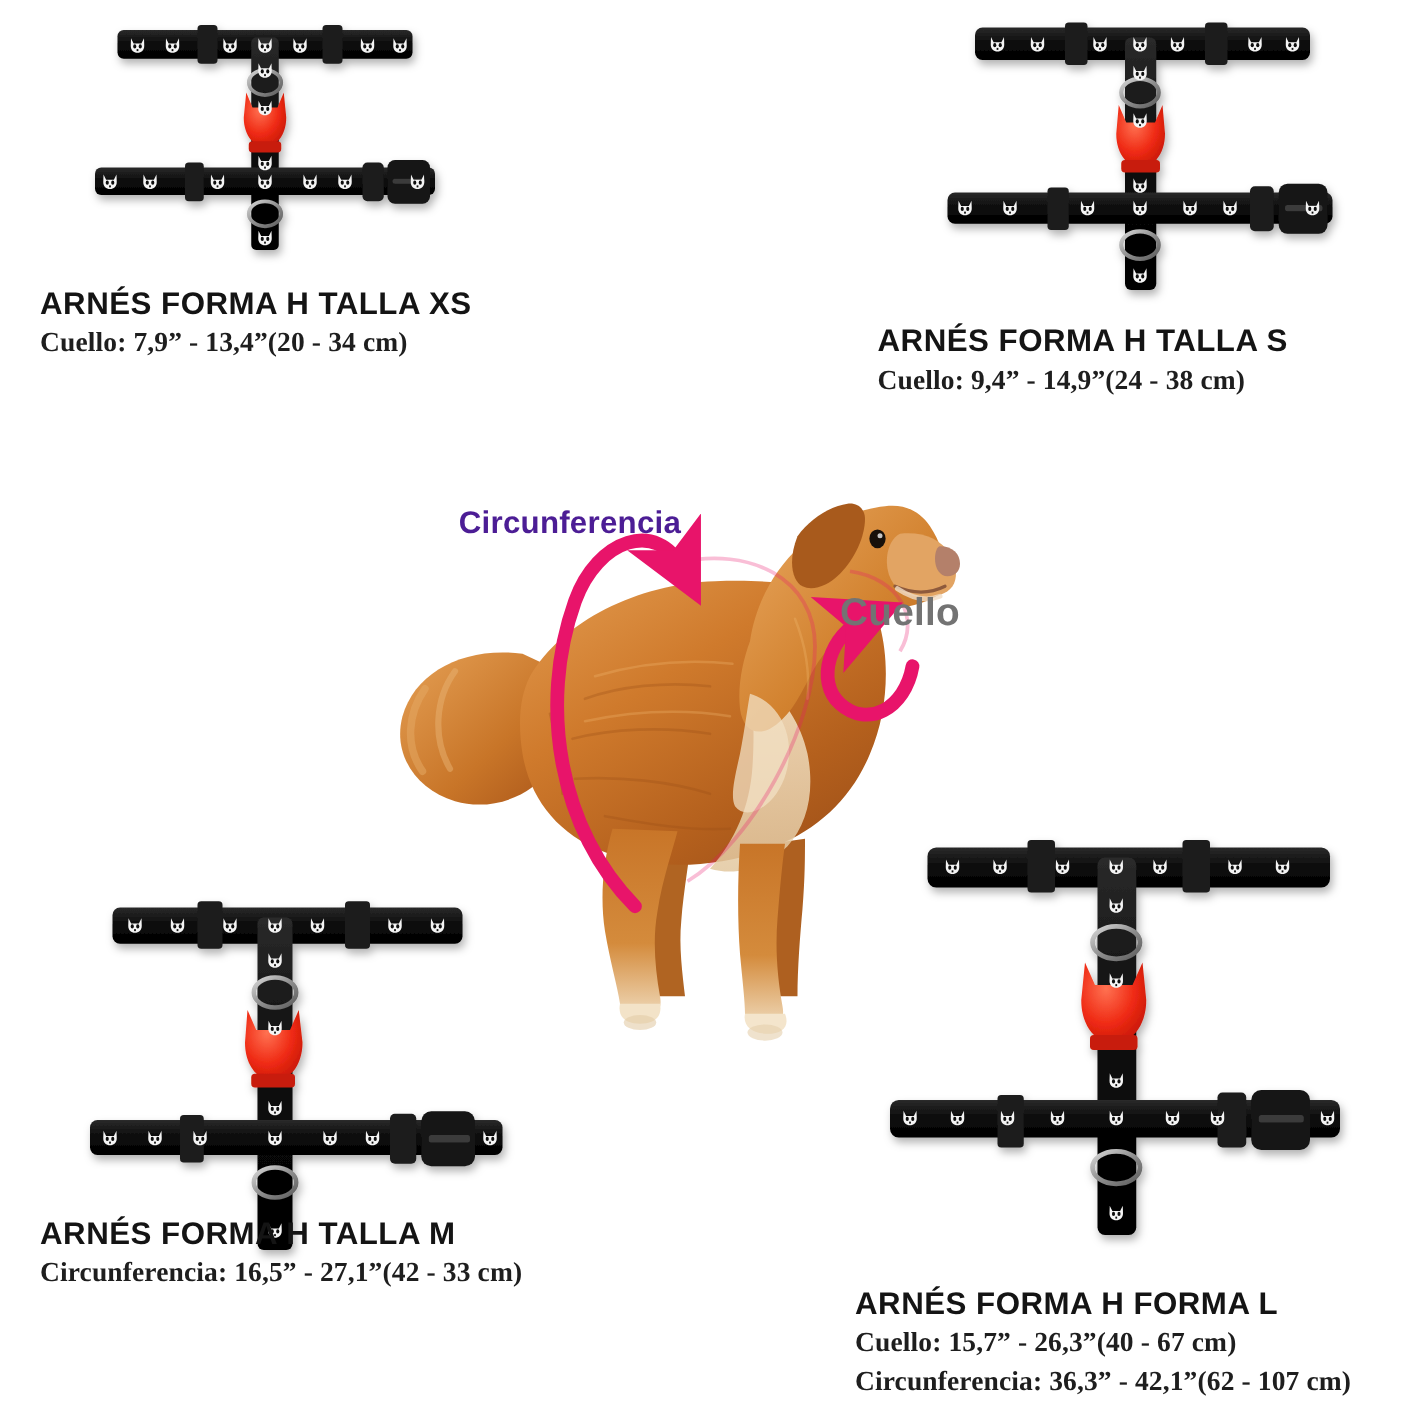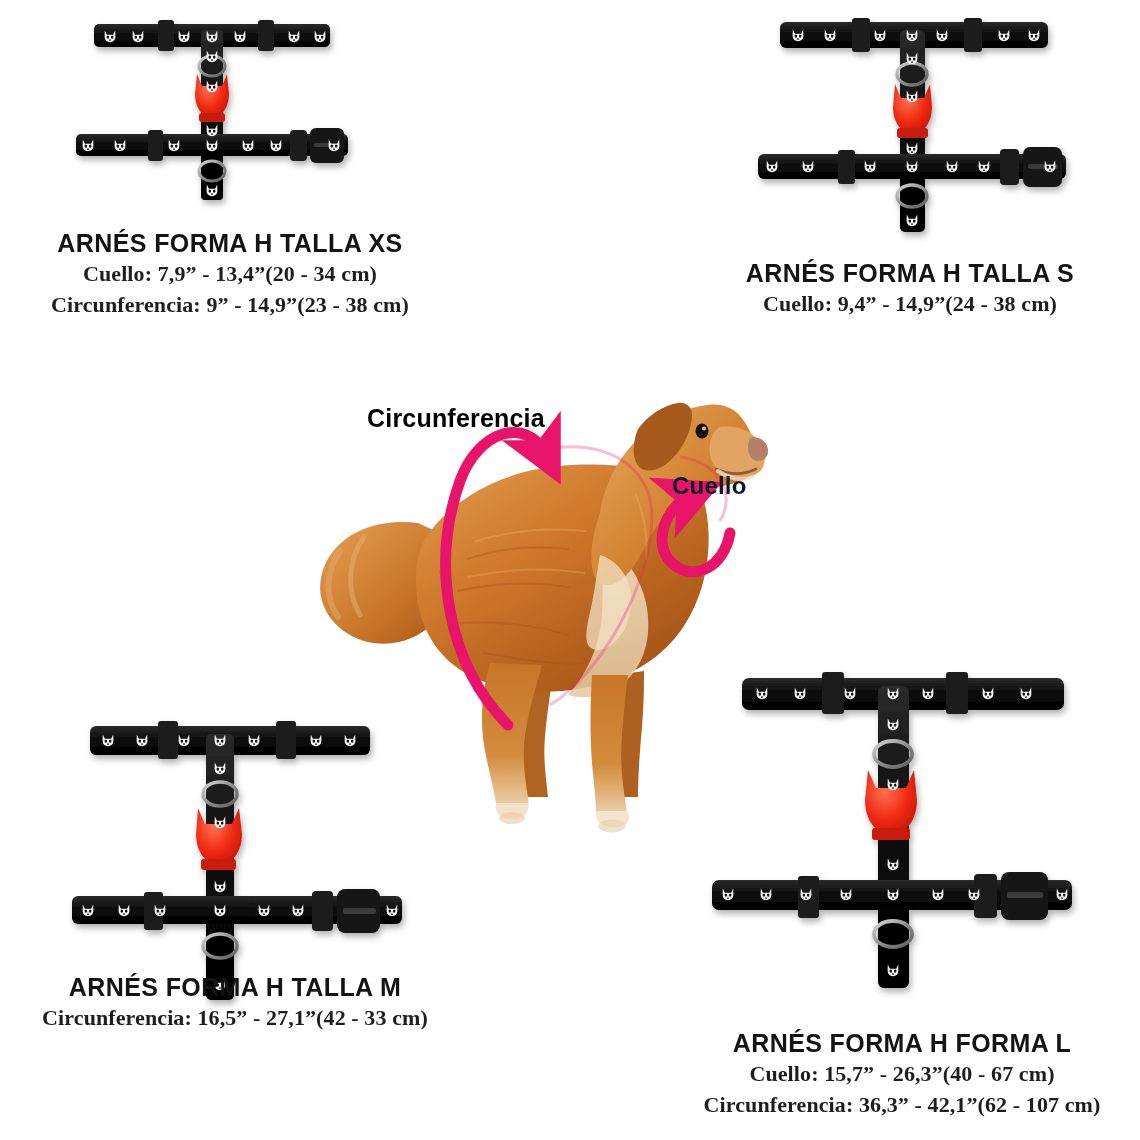--- a/index.html
+++ b/index.html
@@ -5,21 +5,21 @@
   html,body{margin:0;padding:0;background:#ffffff;}
   body{
     width:1140px;height:1140px;
     font-family:"Liberation Sans","DejaVu Sans",sans-serif;
     -webkit-font-smoothing:antialiased;
     position:relative;overflow:hidden;
   }
   #stage{position:relative;width:1140px;height:1140px;background:#fff;}
 
   
-  .sizeblock{position:absolute;text-align:center;color:#1b1b1b;}
+  .sizeblock{position:absolute;text-align:left;color:#1b1b1b;margin-left:12px;}
   .sizeblock .title{
     font-size:25px;font-weight:bold;letter-spacing:.4px;
     line-height:30px;white-space:nowrap;color:#141414;
   }
   .sizeblock .spec{
     font-size:22px;font-weight:bold;line-height:31px;
     white-space:nowrap;color:#1e1e1e;letter-spacing:.1px;font-family:Liberation Serif, serif;
   }
 
   #block-xs{left:20px;top:228px;width:420px;}
@@ -35,22 +35,22 @@
   #harness-s { left:742px; top:6px;   width:338px; height:238px;}
   #harness-m { left:62px;  top:706px; width:358px; height:312px;}
   #harness-l { left:706px; top:658px; width:390px; height:348px;}
 
   
   #dog{position:absolute;left:300px;top:345px;width:470px;height:500px;}
   #dog svg{display:block;width:100%;height:100%;}
 
   
   .anno{position:absolute;white-space:nowrap;font-weight:bold;}
-  #anno-circ{left:367px;top:404px;font-size:25px;color:#000000;letter-spacing:.2px;}
-  #anno-cue {left:672px;top:472px;font-size:24px;color:#0f172a;letter-spacing:.2px;}
+  #anno-circ{left:367px;top:404px;font-size:25px;color:#4c1d95;letter-spacing:.2px;}
+  #anno-cue {left:672px;top:472px;font-size:31px;color:#737373;letter-spacing:.2px;}
   #arrows{position:absolute;left:300px;top:345px;width:470px;height:500px;pointer-events:none;}
   #arrows svg{display:block;width:100%;height:100%;overflow:visible;}
 </style>
 </head>
 <body>
 
 <div id="stage">
 
   <div class="harness" id="harness-xs">
     <svg viewBox="0 0 300 205" xmlns="http://www.w3.org/2000/svg">
@@ -502,21 +502,20 @@
       <path d="M430,188 C424,222 394,238 372,218 C352,200 364,162 392,150" fill="none" stroke="#e8146a" stroke-width="11" stroke-linecap="round" marker-end="url(#arrowHead)"></path>
     </svg>
   </div>
 
   <div class="anno" id="anno-circ">Circunferencia</div>
   <div class="anno" id="anno-cue">Cuello</div>
 
   <div class="sizeblock" id="block-xs">
     <div class="title">ARNÉS FORMA H TALLA XS</div>
     <div class="spec">Cuello: 7,9” - 13,4”(20 - 34 cm)</div>
-    <div class="spec">Circunferencia: 9” - 14,9”(23 - 38 cm)</div>
   </div>
 
   <div class="sizeblock" id="block-s">
     <div class="title">ARNÉS FORMA H TALLA S</div>
     <div class="spec">Cuello: 9,4” - 14,9”(24 - 38 cm)</div>
   </div>
 
   <div class="sizeblock" id="block-m">
     <div class="title">ARNÉS FORMA H TALLA M</div>
     <div class="spec">Circunferencia: 16,5” - 27,1”(42 - 33 cm)</div>

